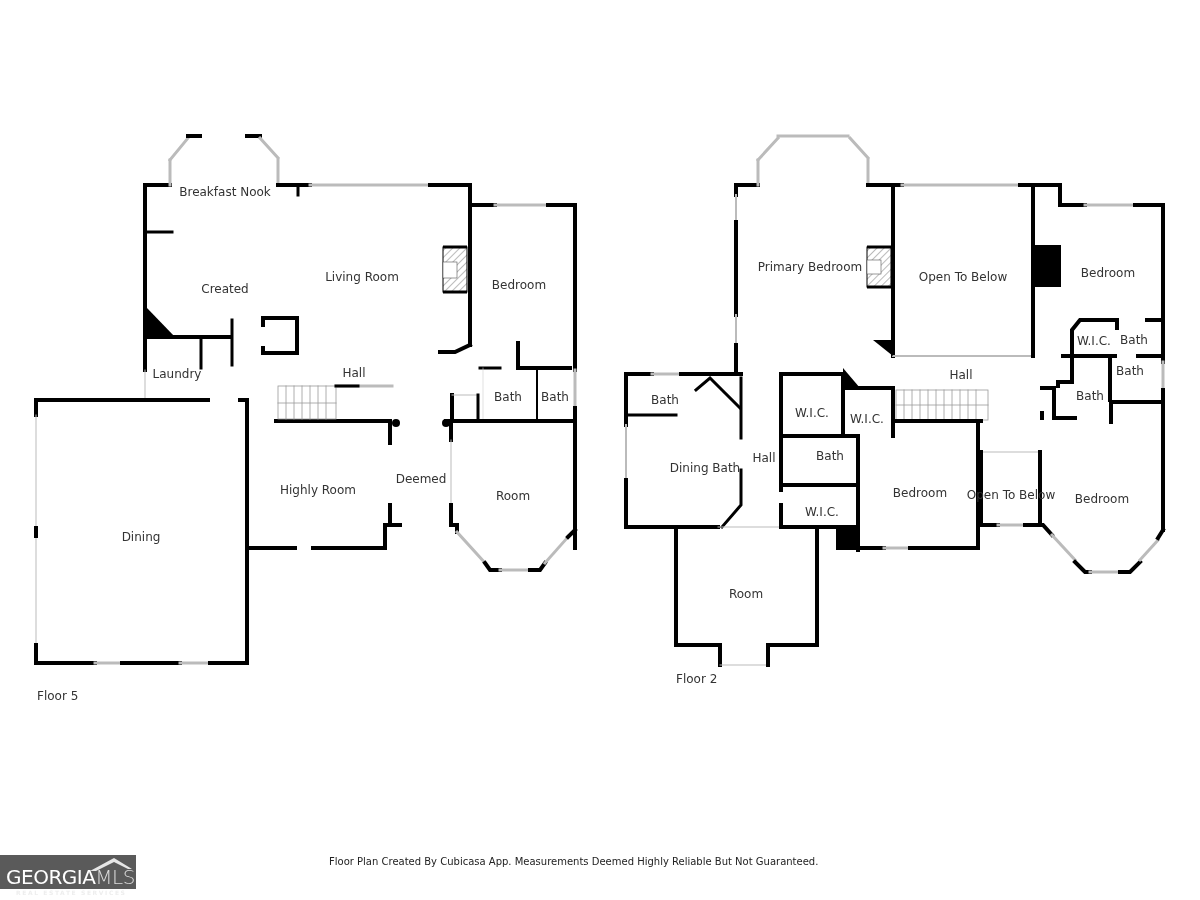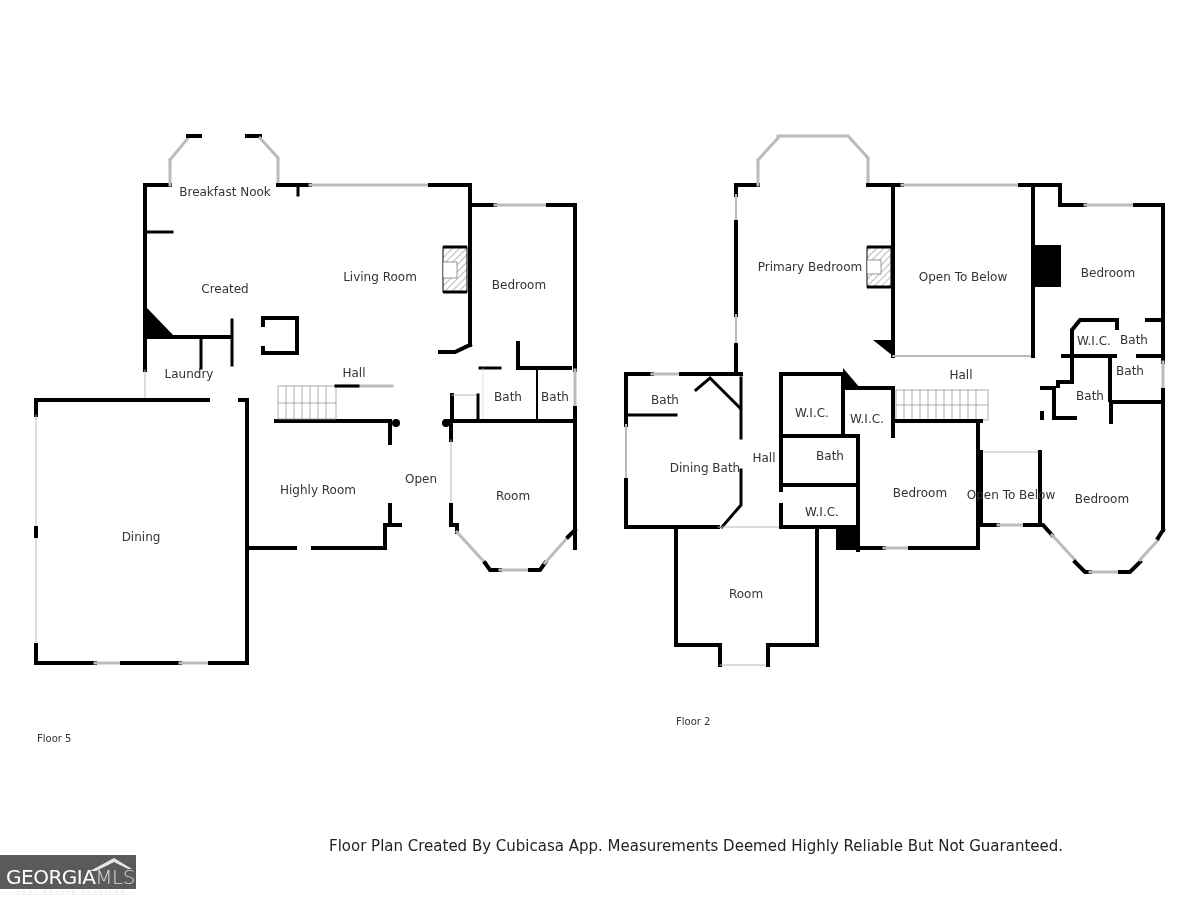--- a/index.html
+++ b/index.html
@@ -1,20 +1,20 @@
 <!DOCTYPE html>
 <html><head>
 <meta charset="utf-8">
 <style>
   html, body { margin:0; padding:0; background:#ffffff; }
   body { width:1200px; height:900px; position:relative; overflow:hidden; font-family:"DejaVu Sans", sans-serif; }
   #plan { position:absolute; left:0; top:0; width:1200px; height:900px; }
   .lbl { position:absolute; font-size:12px; color:#333; white-space:nowrap; transform:translate(-50%,-50%); }
-  .floor-lbl { position:absolute; font-size:10px; color:#333;margin-top:44px; }
-  .footer-note { position:absolute; left:329px; top:837px; font-size:15px; color:#222; white-space:nowrap; }
+  .floor-lbl { position:absolute; font-size:12px; color:#333; }
+  .footer-note { position:absolute; left:329px; top:856px; font-size:10px; color:#222; white-space:nowrap; }
   .logo { position:absolute; left:0; top:855px; width:136px; height:34px; background:#5a5a5a; color:#fff; }
   .logo-main { position:absolute; left:6px; top:12px; font-size:20px; letter-spacing:-0.5px; line-height:20px; }
   .logo-main .mls { color:#dcdcdc; font-weight:300; }
   .logo-sub { position:absolute; left:16px; top:34px; font-size:6px; letter-spacing:1.6px; color:#eee; font-weight:bold; }
   .logo-roof { position:absolute; left:88px; top:2px; }
 </style>
 </head>
 <body>
 
 <svg id="plan" viewBox="0 0 1200 900" xmlns="http://www.w3.org/2000/svg">
@@ -222,29 +222,29 @@
   </g>
 
   <rect x="867" y="247" width="24" height="40" fill="url(#hatch)" stroke="#000" stroke-width="1"></rect>
   <rect x="867" y="260" width="14" height="14" fill="#fff" stroke="#555" stroke-width="0.6"></rect>
   <line x1="867" y1="247" x2="891" y2="247" stroke="#000" stroke-width="3"></line>
   <line x1="867" y1="287" x2="891" y2="287" stroke="#000" stroke-width="3"></line>
 </svg>
 
 <span class="lbl" style="left:225px;top:192px">Breakfast Nook</span>
 <span class="lbl" style="left:225px;top:289px">Created</span>
-<span class="lbl" style="left:380px;top:277px">Living Room</span>
+<span class="lbl" style="left:362px;top:277px">Living Room</span>
 <span class="lbl" style="left:519px;top:285px">Bedroom</span>
-<span class="lbl" style="left:189px;top:374px">Laundry</span>
+<span class="lbl" style="left:177px;top:374px">Laundry</span>
 <span class="lbl" style="left:354px;top:373px">Hall</span>
 <span class="lbl" style="left:508px;top:397px">Bath</span>
 <span class="lbl" style="left:555px;top:397px">Bath</span>
 <span class="lbl" style="left:141px;top:537px">Dining</span>
 <span class="lbl" style="left:318px;top:490px">Highly Room</span>
-<span class="lbl" style="left:421px;top:479px">Open</span>
+<span class="lbl" style="left:421px;top:479px">Deemed</span>
 <span class="lbl" style="left:513px;top:496px">Room</span>
 <span class="floor-lbl" style="left:37px;top:689px">Floor 5</span>
 
 <span class="lbl" style="left:810px;top:267px">Primary Bedroom</span>
 <span class="lbl" style="left:963px;top:277px">Open To Below</span>
 <span class="lbl" style="left:1108px;top:273px">Bedroom</span>
 <span class="lbl" style="left:1094px;top:341px">W.I.C.</span>
 <span class="lbl" style="left:1134px;top:340px">Bath</span>
 <span class="lbl" style="left:1130px;top:371px">Bath</span>
 <span class="lbl" style="left:1090px;top:396px">Bath</span>

